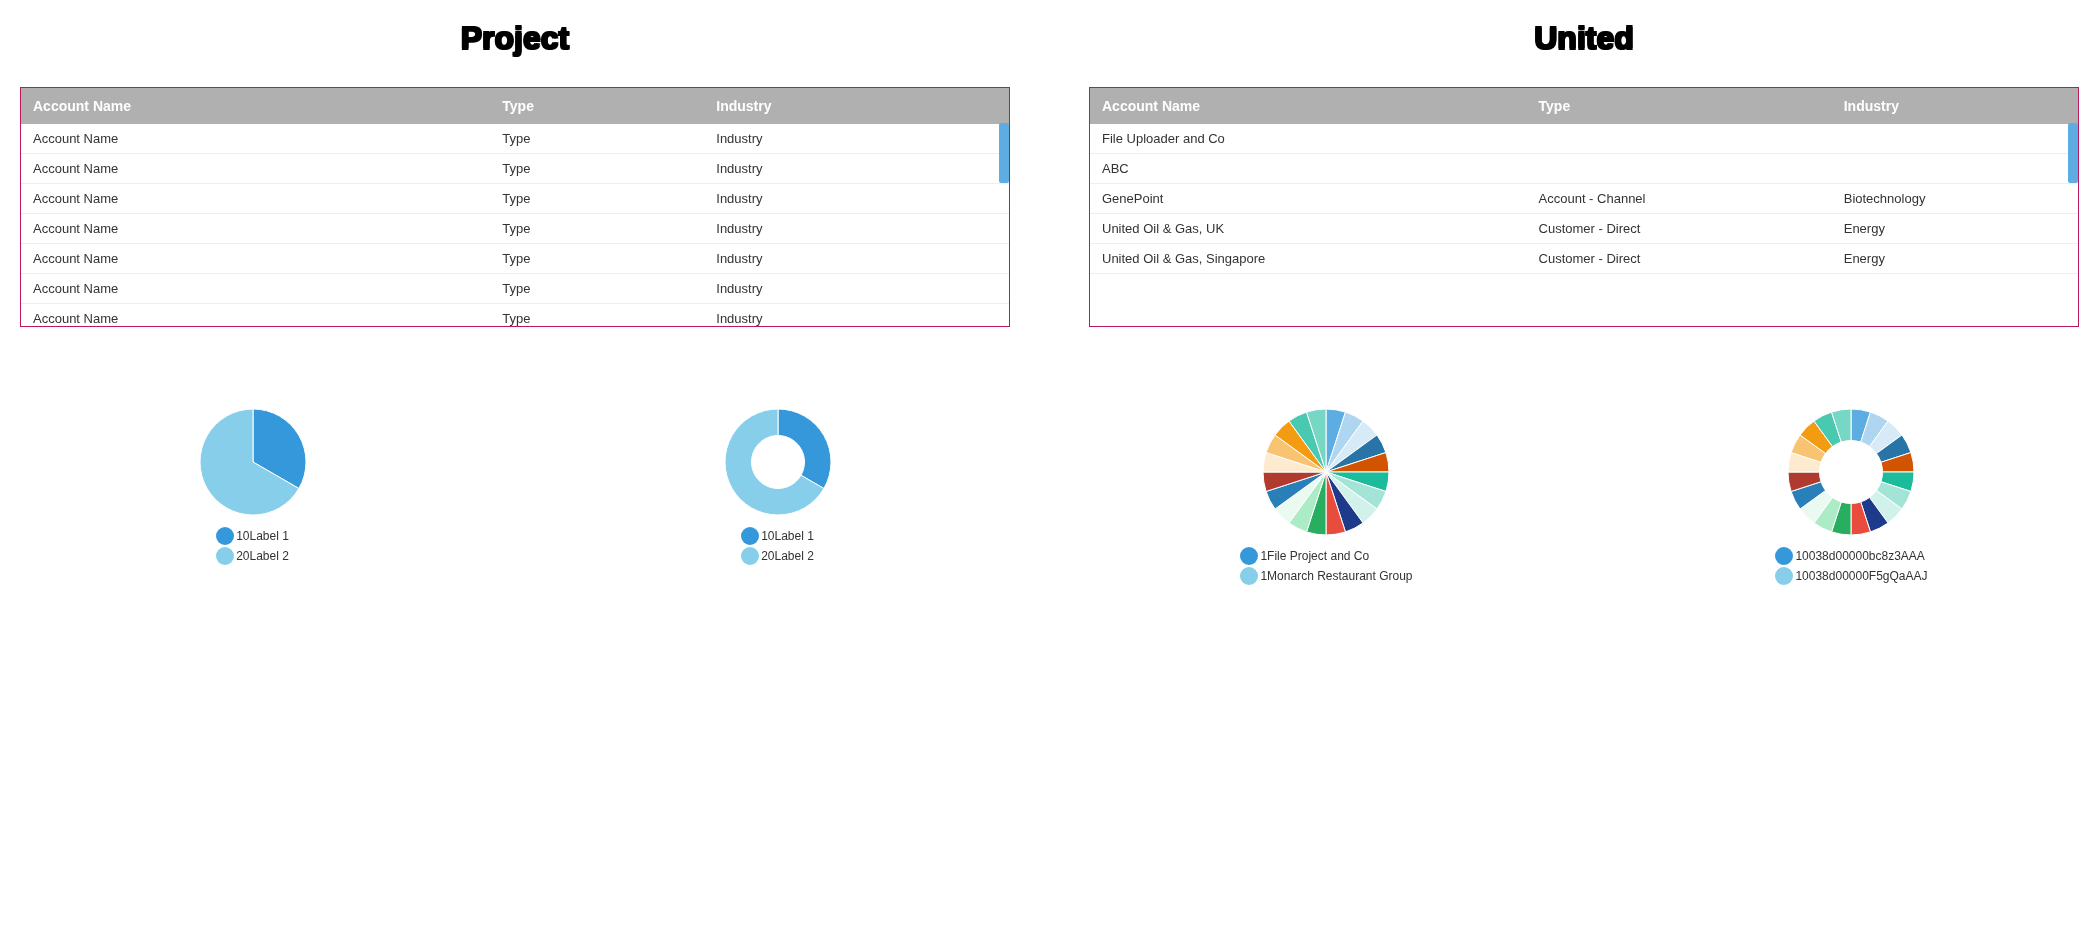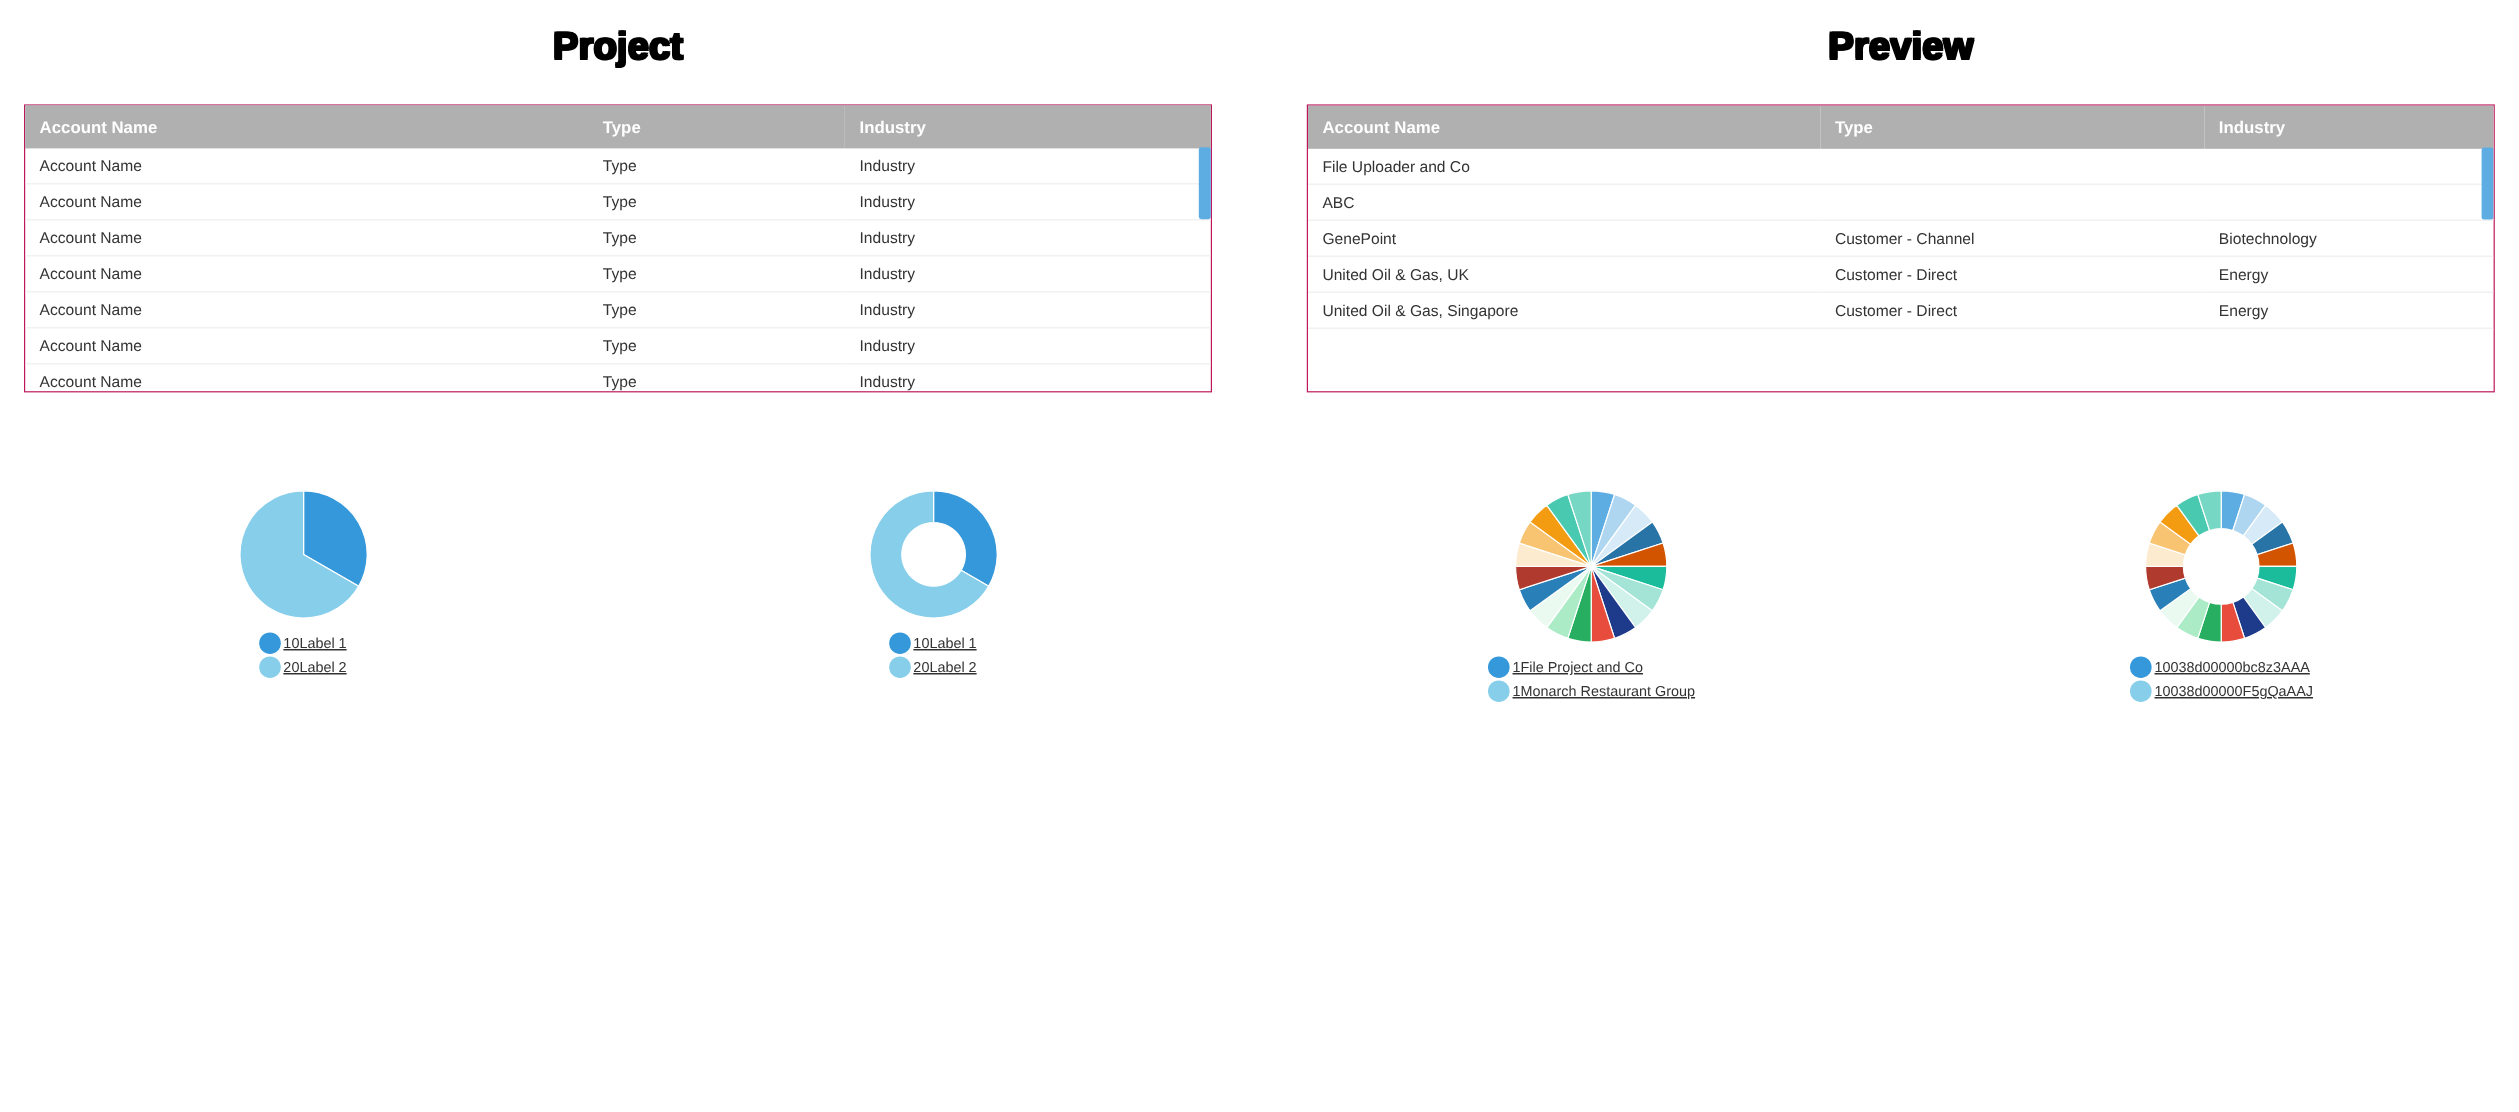--- a/index.html
+++ b/index.html
@@ -67,21 +67,20 @@
       justify-content: space-around;
       margin-top: 80px;
     }
     .chart-box {
       display: flex;
       flex-direction: column;
       align-items: center;
     }
     .legend {
       margin-top: 10px;
-      text-decoration: underline;
     }
     .legend-item {
       display: flex;
       align-items: center;
       font-size: 12px;
       color: #333;
       margin-bottom: 2px;
     }
     .legend-swatch {
       display: inline-block;
@@ -179,21 +178,21 @@
             <div class="legend-item">
               <span class="legend-swatch" style="background: rgb(135, 206, 235);"></span>
               <span>20Label 2</span>
             </div>
           </div>
       </div>
     </div>
   </div>
 
   <div class="panel">
-    <h2 class="panel-title">Preview</h2>
+    <h2 class="panel-title">United</h2>
 
     <div class="table-wrapper">
       <div class="table-scrollbar"></div>
       <table>
         <thead>
           <tr>
             <th>Account Name</th>
             <th>Type</th>
             <th>Industry</th>
           </tr>
@@ -204,21 +203,21 @@
               <td></td>
               <td></td>
             </tr>
             <tr>
               <td>ABC</td>
               <td></td>
               <td></td>
             </tr>
             <tr>
               <td>GenePoint</td>
-              <td>Customer - Channel</td>
+              <td>Account - Channel</td>
               <td>Biotechnology</td>
             </tr>
             <tr>
               <td>United Oil &amp; Gas, UK</td>
               <td>Customer - Direct</td>
               <td>Energy</td>
             </tr>
             <tr>
               <td>United Oil &amp; Gas, Singapore</td>
               <td>Customer - Direct</td>

